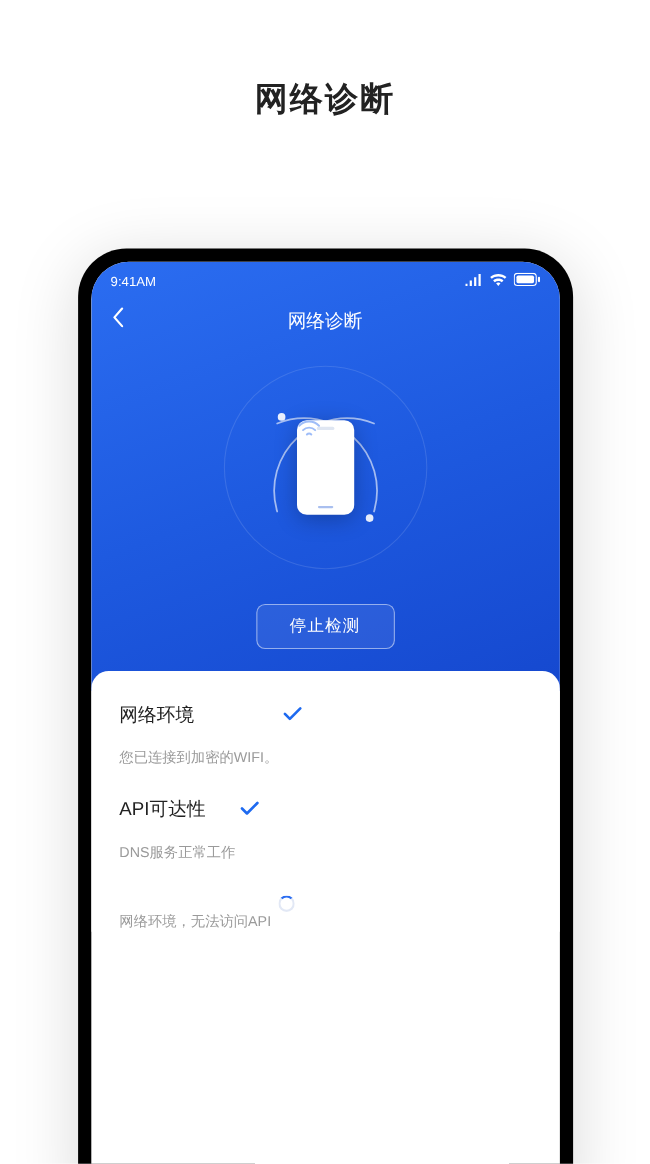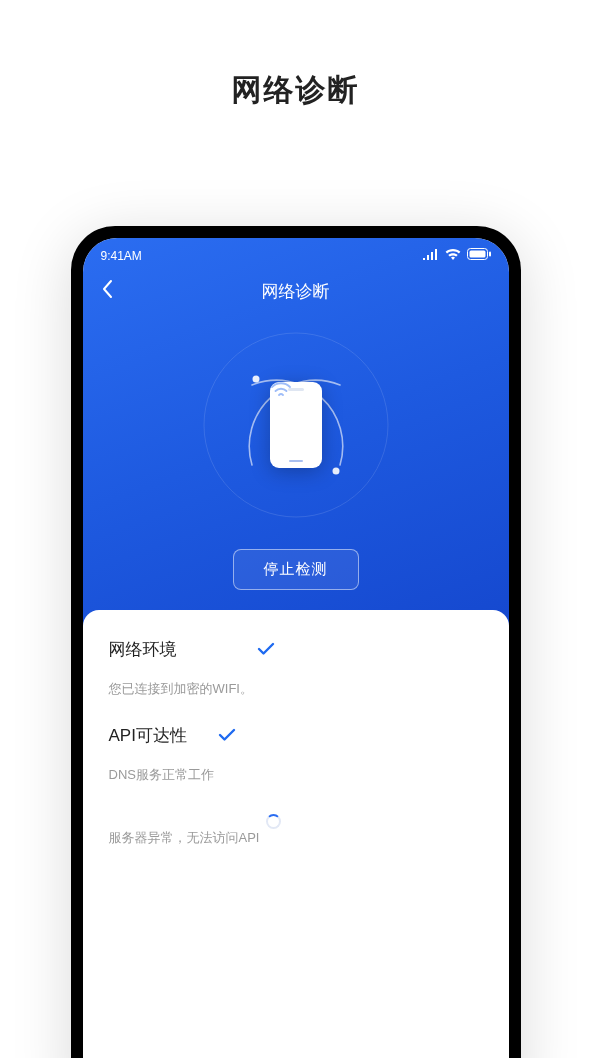--- a/index.html
+++ b/index.html
@@ -259,21 +259,21 @@
         </div>
         <div class="item-status">
           <svg width="18" height="14" viewBox="0 0 18 14">
               <path d="M2 7l4.5 4.5L16 2" stroke="#1e6af0" stroke-width="2.4" fill="none" stroke-linecap="round" stroke-linejoin="round"></path>
             </svg>
         </div>
       </div>
 
       <div class="result-item">
         <div>
-          <div class="item-desc">服务器异常，无法访问API</div>
+          <div class="item-desc">网络环境，无法访问API</div>
         </div>
         <div class="item-status">
           <div class="spinner"></div>
         </div>
       </div>
 
     </div>
 
   </div>
 </div>

